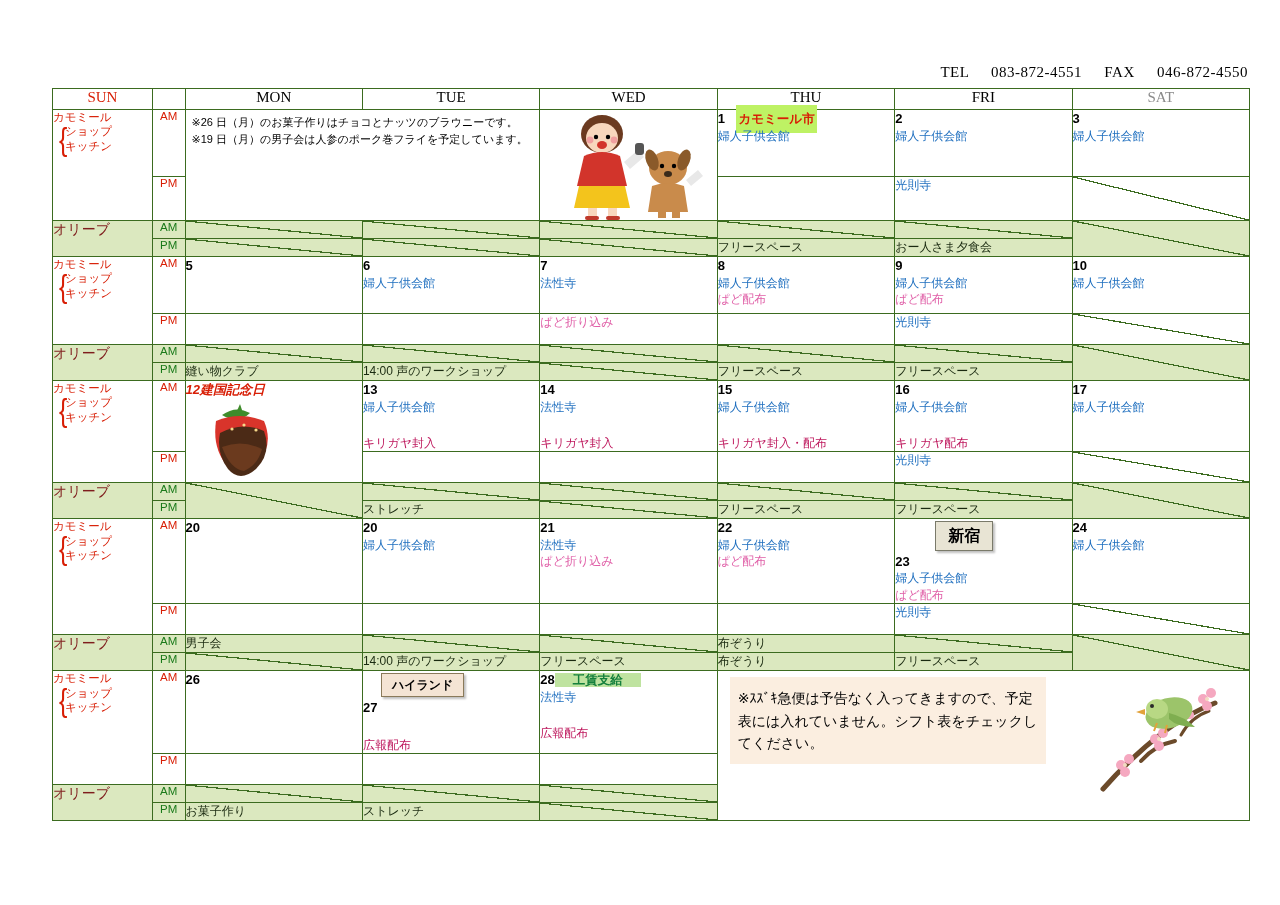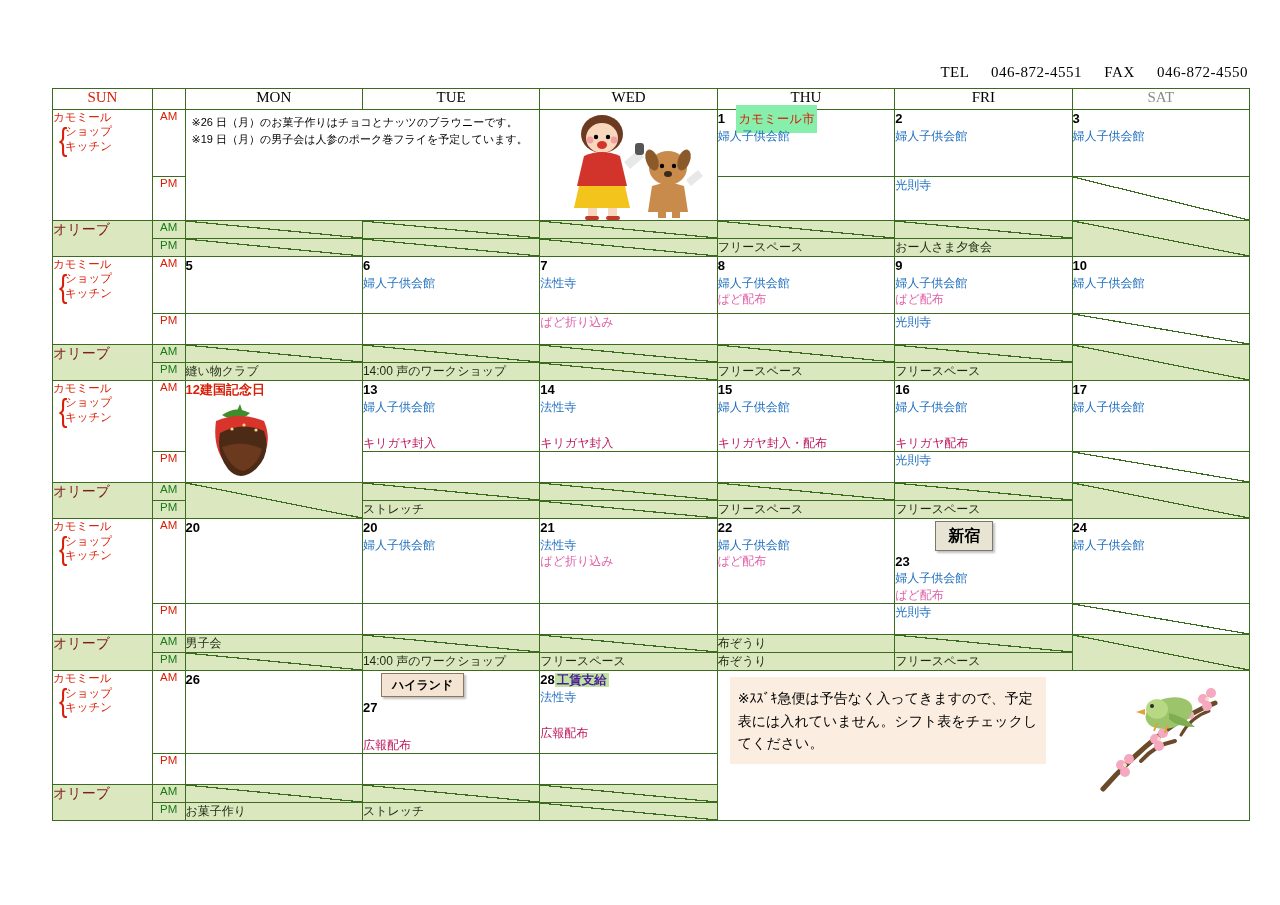--- a/index.html
+++ b/index.html
@@ -91,23 +91,23 @@
   }
   .olive-row td{background:#dbe8bf;}
   .olive-cell{font-size:12px;color:#1a2a10;padding:2px 4px;}
 
   .cell{padding:3px 5px;line-height:1.35;}
   .daynum{font-weight:bold;font-size:13px;color:#000;}
   .ev{display:block;font-size:12px;}
   .ev-blue{color:#1f6fbf;}
   .ev-pink{color:#e060a8;}
   .ev-green{color:#be185d;margin-top:20px;}
-  .ev-red{color:#d81e05;font-weight:bold;}
-  .hl-pink{background:#86efac;color:#d81e05;font-weight:normal;padding:7px 2px;}
-  .hl-green{background:#bfe3a0;color:#4c1d95;font-weight:bold;padding:0 2px;margin-top:48px;}
+  .ev-red{color:#d81e05;font-weight:bold;font-style:italic;}
+  .hl-pink{background:#bef264;color:#d81e05;font-weight:bold;padding:7px 2px;}
+  .hl-green{background:#bfe3a0;color:#15803d;font-weight:bold;padding:0 18px;margin-top:48px;}
   .pm-row td.cell{border-top:1px dashed #9aa98a;}
 
   
   .diag{position:relative;}
   .diag::after{
     content:"";position:absolute;left:0;top:0;width:100%;height:100%;
     background:linear-gradient(to top right,transparent calc(50% - 0.6px),#3b6b1f calc(50% - 0.6px),#3b6b1f calc(50% + 0.6px),transparent calc(50% + 0.6px));
     pointer-events:none;
   }
 
@@ -154,21 +154,21 @@
   svg{display:block;}
 </style>
 </head>
 <body>
 
 <div class="page">
 
 
   <div class="contact">
     <span>TEL</span>
-    <span>046-872-4551</span>
+    <span>083-872-4551</span>
     <span>FAX</span>
     <span>046-872-4550</span>
   </div>
 
   <table class="cal">
     <colgroup>
       <col class="c-sun">
         <col class="c-ap">
         <col class="c-day">
         <col class="c-day">

